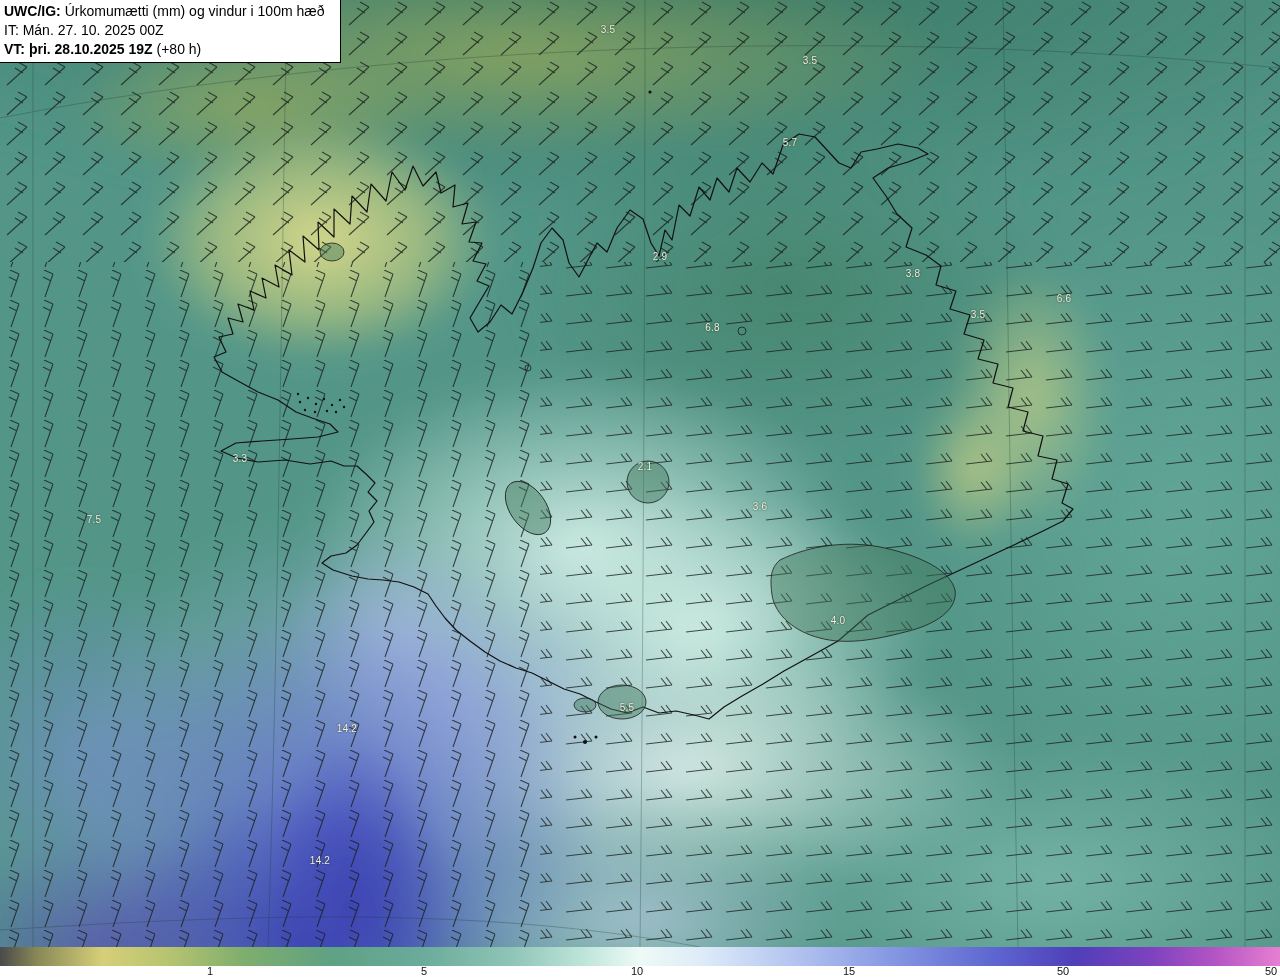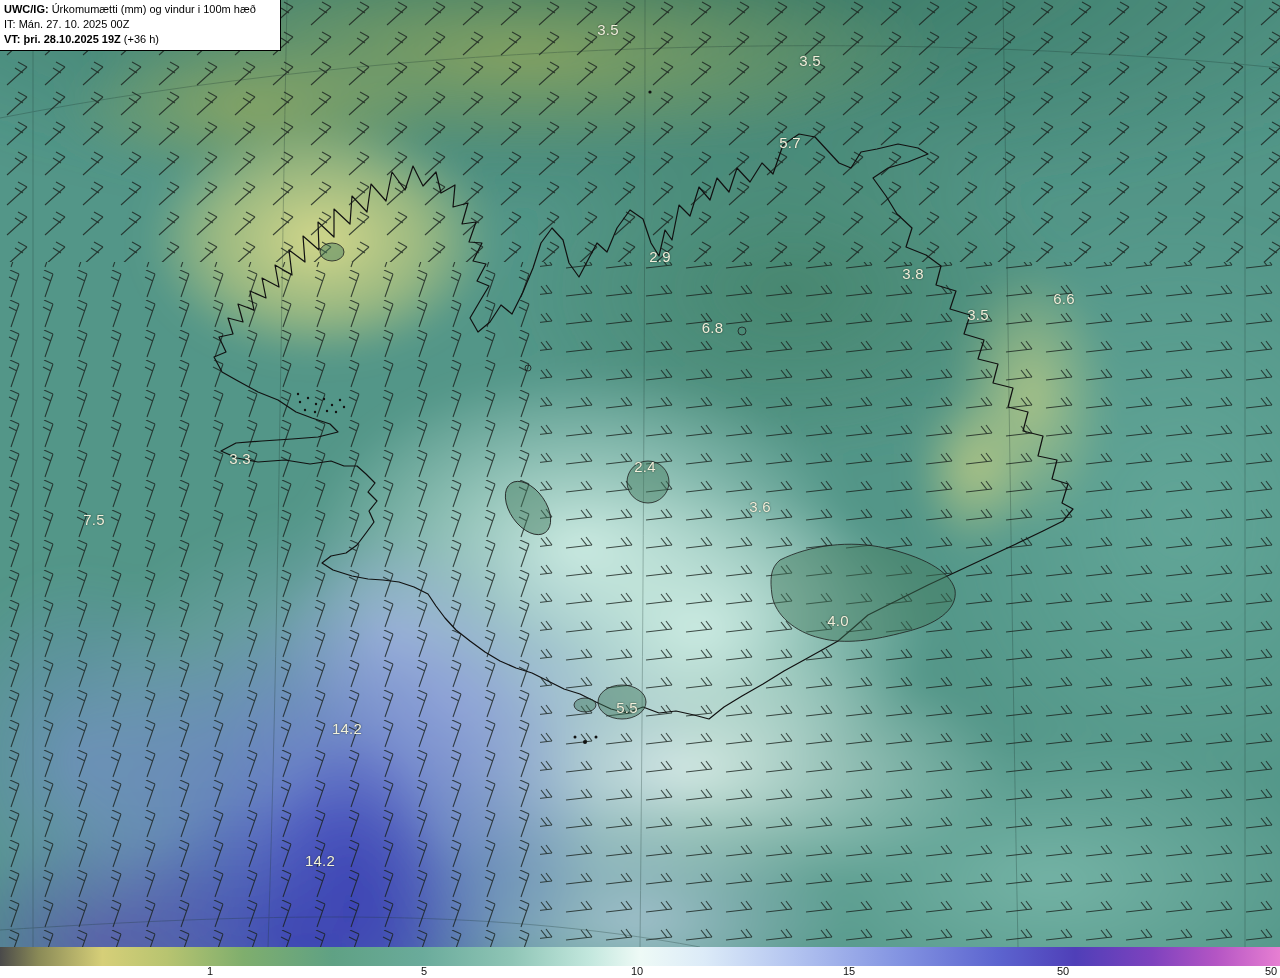--- a/index.html
+++ b/index.html
@@ -4,29 +4,29 @@
 <style>
   html,body{margin:0;padding:0;background:#ffffff;}
   .stage{
     position:relative;width:1280px;height:978px;overflow:hidden;
     font-family:"Liberation Sans",sans-serif;background:#539688;
   }
   .map-svg{position:absolute;left:0;top:0;display:block;}
   
   .value-label{
     position:absolute;transform:translate(-50%,-50%);
-    font-size:15px;color:#f2f1dd;letter-spacing:.2px;
+    font-size:10px;color:#f2f1dd;letter-spacing:.2px;
     text-shadow:0 0 2px rgba(25,40,30,.55), 0 0 1px rgba(25,40,30,.55);
     white-space:nowrap;pointer-events:none;
   }
   
   .header-box{
     position:absolute;left:0;top:0;background:#ffffff;
     border:1px solid #000;border-left:none;border-top:none;
-    padding:2px 24px 3px 4px;font-size:11px;line-height:1.35;color:#000;
+    padding:2px 15px 3px 4px;font-size:14px;line-height:1.35;color:#000;
     z-index:5;
   }
   .header-box .hline{white-space:nowrap;}
   .header-box b{font-weight:bold;}
   
   .colorbar{position:absolute;left:0;bottom:0;width:1280px;height:31px;z-index:6;}
   .colorbar .bar{width:100%;height:19px;}
   .colorbar .ticks{position:relative;width:100%;height:12px;background:#fff;}
   .tick-label{
     position:absolute;top:-1px;transform:translateX(-50%);
@@ -231,32 +231,32 @@
       <span class="value-label" style="left: 608px; top: 29px;">3.5</span>
       <span class="value-label" style="left: 810px; top: 60px;">3.5</span>
       <span class="value-label" style="left: 790px; top: 142px;">5.7</span>
       <span class="value-label" style="left: 660px; top: 256px;">2.9</span>
       <span class="value-label" style="left: 893px; top: 273px; margin-left: 20px;">3.8</span>
       <span class="value-label" style="left: 1064px; top: 298px;">6.6</span>
       <span class="value-label" style="left: 978px; top: 314px;">3.5</span>
       <span class="value-label" style="left: 707px; top: 327px; padding-left: 11px;">6.8</span>
       <span class="value-label" style="left: 240px; top: 458px;">3.3</span>
       <span class="value-label" style="left: 94px; top: 477px; margin-top: 42px;">7.5</span>
-      <span class="value-label" style="left: 645px; top: 466px;">2.4</span>
+      <span class="value-label" style="left: 645px; top: 466px;">2.1</span>
       <span class="value-label" style="left: 760px; top: 506px;">3.6</span>
       <span class="value-label" style="left: 838px; top: 620px;">4.0</span>
       <span class="value-label" style="left: 627px; top: 707px;">5.5</span>
       <span class="value-label" style="left: 347px; top: 728px;">14.2</span>
       <span class="value-label" style="left: 320px; top: 860px;">14.2</span>
     </div>
 
   <div class="header-box">
     <div class="hline"><b>UWC/IG:</b><span> Úrkomumætti (mm) og vindur i 100m hæð</span></div>
     <div class="hline"><span>IT:</span><span> Mán. 27. 10. 2025 00Z</span></div>
-    <div class="hline"><b>VT:</b><b> þri. 28.10.2025 19Z</b><span> (+36 h)</span></div>
+    <div class="hline"><b>VT:</b><b> þri. 28.10.2025 19Z</b><span> (+80 h)</span></div>
   </div>
 
   <div class="colorbar">
     <div class="bar" style="background: linear-gradient(to right, rgb(74, 74, 74) 0%, rgb(138, 138, 87) 3%, rgb(214, 207, 120) 8%, rgb(184, 196, 112) 13%, rgb(127, 174, 109) 19%, rgb(95, 161, 132) 26%, rgb(106, 171, 155) 33%, rgb(143, 197, 182) 40%, rgb(194, 231, 221) 46%, rgb(238, 250, 246) 50%, rgb(220, 235, 248) 55%, rgb(179, 196, 240) 62%, rgb(132, 149, 226) 70%, rgb(92, 100, 207) 78%, rgb(79, 63, 184) 84%, rgb(126, 66, 190) 90%, rgb(180, 85, 196) 95%, rgb(231, 127, 210) 100%);"></div>
     <div class="ticks">
         <span class="tick-label" style="left: 210px;">1</span>
         <span class="tick-label" style="left: 424px;">5</span>
         <span class="tick-label" style="left: 637px;">10</span>
         <span class="tick-label" style="left: 849px;">15</span>
         <span class="tick-label" style="left: 1063px;">50</span>

